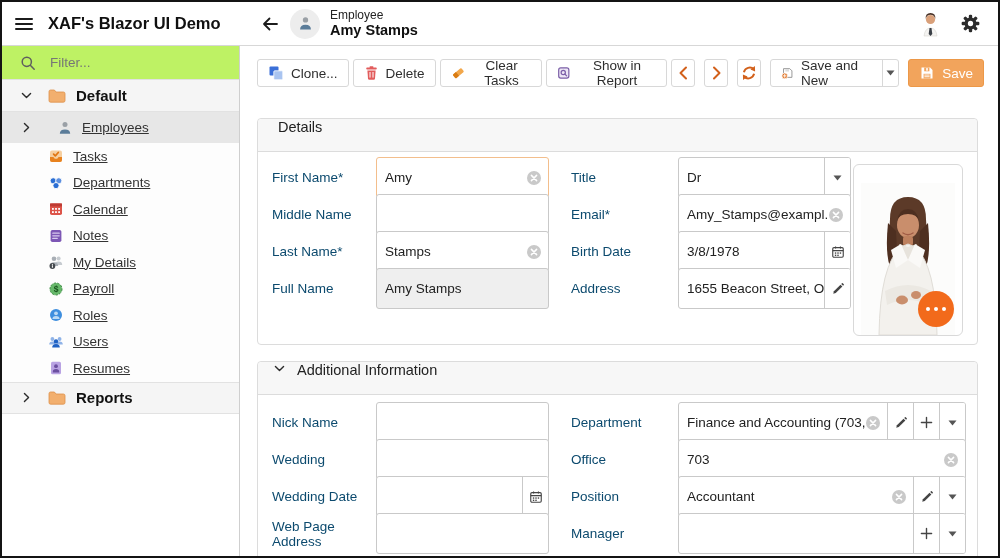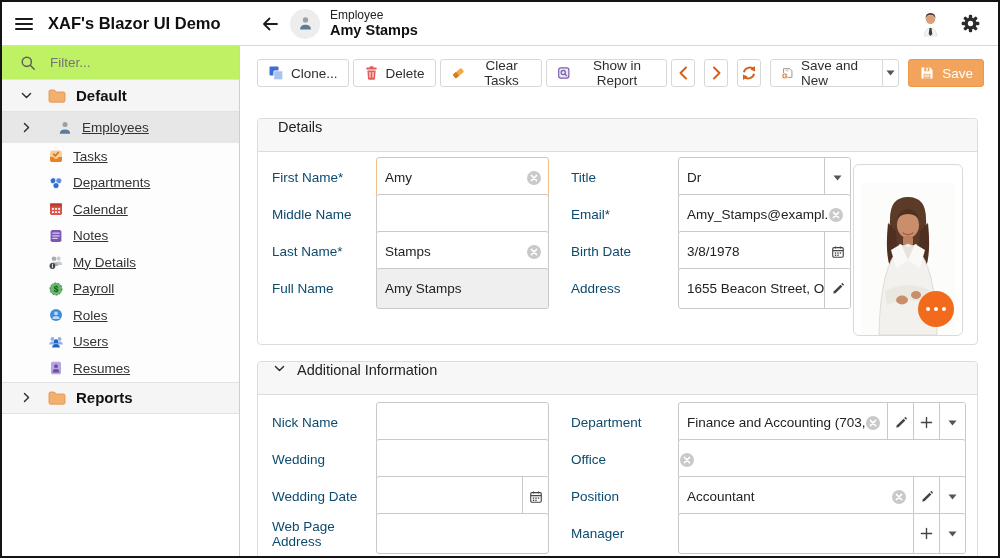--- a/index.html
+++ b/index.html
@@ -535,20 +535,21 @@
               </button>
             </div>
 
             <div class="flabel">Wedding</div>
             <div class="fld">
               <span class="val"></span>
             </div>
             <i></i>
             <div class="flabel">Office</div>
             <div class="fld">
+              <span class="val">703</span>
               <svg class="xc" width="16" height="16" viewBox="0 0 16 16">
                 <circle cx="8" cy="8" r="7" fill="#c9c9c9"></circle>
                   <path d="M5.4 5.4 L10.6 10.6 M10.6 5.4 L5.4 10.6" stroke="#fff" stroke-width="1.5" stroke-linecap="round"></path>
               </svg>
             </div>
 
             <div class="flabel">Wedding Date</div>
             <div class="fld">
               <span class="val"></span>
               <button class="fbtn">

